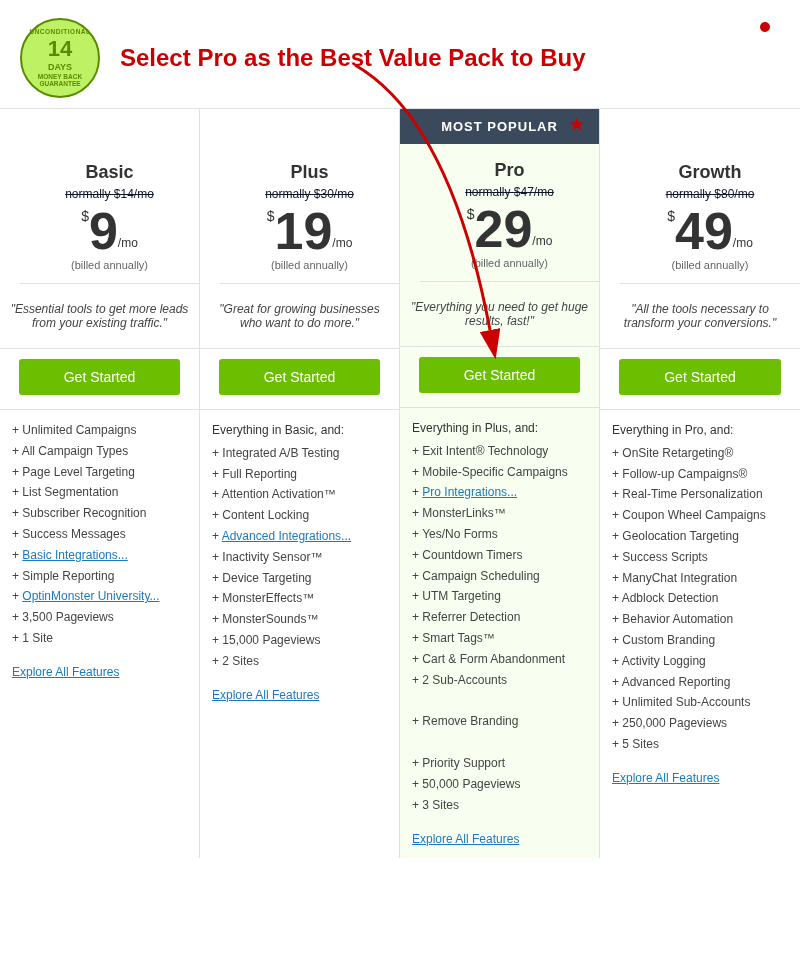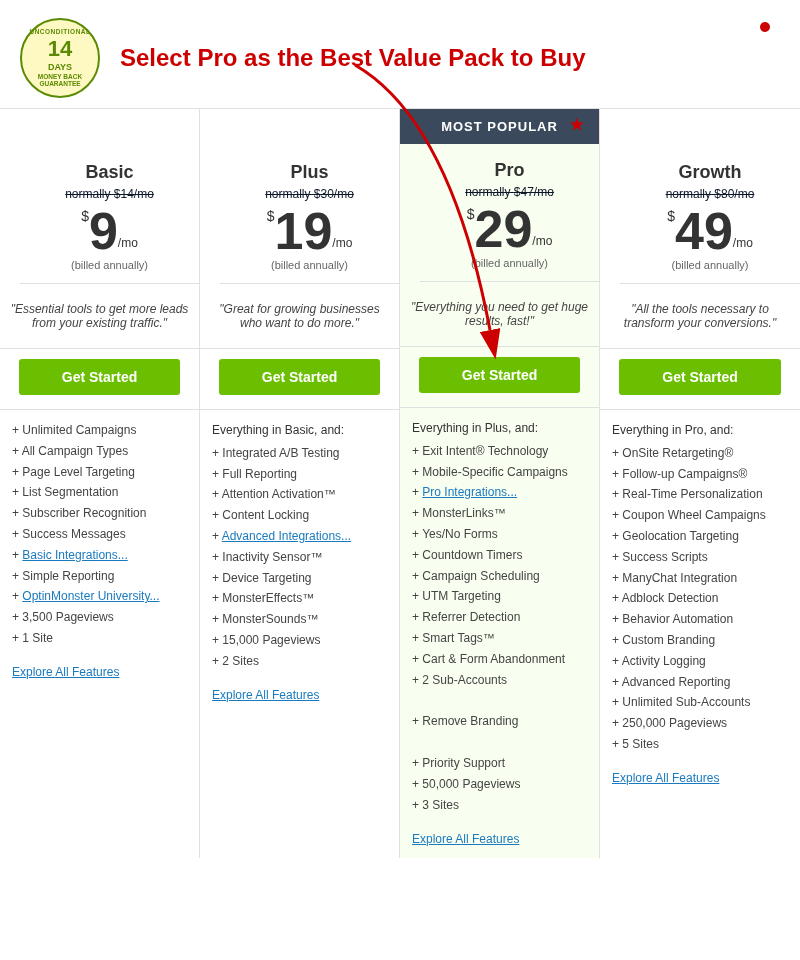--- a/index.html
+++ b/index.html
@@ -17,21 +17,21 @@
       padding: 18px 20px 10px 20px;
       display: flex;
       align-items: center;
     }
 
     .guarantee-badge {
       width: 80px;
       height: 80px;
       border-radius: 50%;
       border: 2px solid #5a8a00;
-      background: #fef9c3;
+      background: #bef264;
       display: flex;
       flex-direction: column;
       align-items: center;
       justify-content: center;
       text-align: center;
       font-size: 8px;
       font-weight: bold;
       color: #5a8a00;
       line-height: 1.2;
       flex-shrink: 0;
@@ -181,21 +181,21 @@
       padding: 10px 10px 14px;
       text-align: center;
       border-bottom: 1px solid #e0e0e0;
     }
     .get-started-btn {
       background: #6bbf00;
       color: #fff;
       border: none;
       padding: 10px 20px;
       font-size: 14px;
-      font-weight: bold;
+      font-weight: normal;
       border-radius: 3px;
       cursor: pointer;
       width: 90%;
       display: block;
       margin: 0 auto;
     }
 
     .features-list {
       padding: 12px 10px 12px 12px;
       flex: 1;

